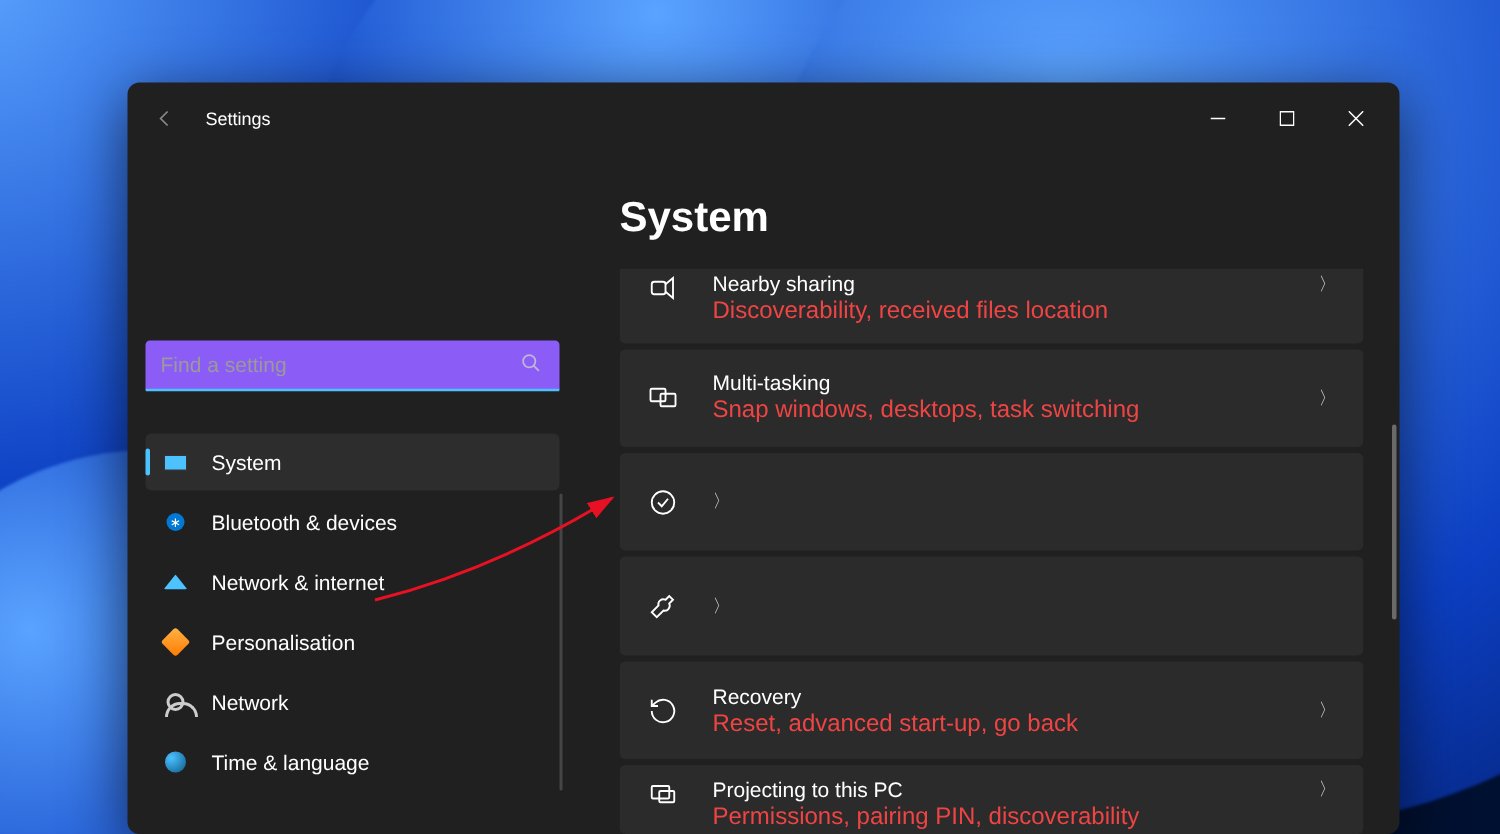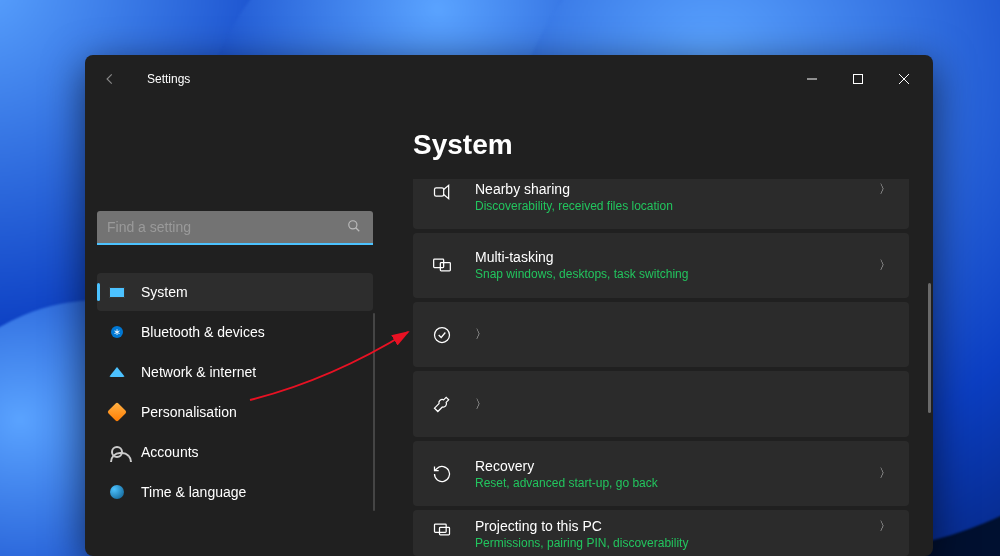--- a/index.html
+++ b/index.html
@@ -21,33 +21,33 @@
 
   .window {
     position: absolute; left: 85px; top: 55px; width: 848px; height: 501px;
     background: #202020; border-radius: 8px; box-shadow: 0 10px 40px rgba(0,0,0,0.6);
     display: flex; flex-direction: column; color: #fff;
   }
   .titlebar {
     height: 48px; display: flex; align-items: center; justify-content: space-between;
     padding: 0 6px 0 16px;
   }
-  .titlebar-left { display:flex; align-items:center; gap:28px; }
+  .titlebar-left { display:flex; align-items:center; gap:18px; }
   .back-btn { width:18px; height:18px; display:flex; align-items:center; justify-content:center; opacity:0.6; cursor:pointer; }
   .app-title { font-size: 12px; color:#fff; }
   .win-controls { display:flex; }
   .win-btn { width:46px; height:32px; display:flex; align-items:center; justify-content:center; cursor:pointer; }
 
   .body { flex:1; display:flex; overflow:hidden; }
 
   .sidebar { width: 300px; padding: 0 12px 0 12px; display:flex; flex-direction:column; overflow:hidden;}
   .spacer-top { height:108px; }
   .search-wrap {
-    margin-top:0; margin-bottom:28px; position:relative;
-    border-bottom: 2px solid #4cc2ff; background:#737373; border-radius:3px 3px 0 0;
+    margin-top:16px; margin-bottom:28px; position:relative;
+    border-bottom: 2px solid #4cc2ff; background:#8b5cf6; border-radius:3px 3px 0 0;
     height:34px; display:flex; align-items:center; padding:0 10px;
   }
   .search-input {
     flex:1; background:transparent; border:none; outline:none; color:#fff;
     font-size:14px; 
   }
   .search-input::placeholder { color:#9a9a9a; }
   .search-icon { width:16px; height:16px; opacity:0.8; }
 
   .nav { display:flex; flex-direction:column; gap:2px; position:relative; }
@@ -79,21 +79,21 @@
   .card {
     background:#2b2b2b; border-radius:4px; height:66px;
     display:flex; align-items:center; padding:0 18px; gap:22px; cursor:pointer;
     position:relative;
   }
   .card.first { height:50px; border-radius:0 0 4px 4px; align-items:flex-start; padding-top:2px;}
   .card.last { height:46px; align-items:flex-start; padding-top:8px;}
   .card-icon { width:22px; height:22px; display:flex; align-items:center; justify-content:center; color:#fff; flex-shrink:0;}
   .card-text { flex:1; display:flex; flex-direction:column; gap:2px; }
   .card-title { font-size:14px; color:#fff; }
-  .card-sub { font-size:12px; color:#22c55e; }
+  .card-sub { font-size:16px; color:#ef4444; }
   .chev { color:#ccc; font-size:12px;}
 
   .main-scroll { position:absolute; right:2px; top:180px; width:3px; height:130px; background:#6a6a6a; border-radius:2px;}
 
   .arrow-annot {
     position:absolute; pointer-events:none; z-index:50;
     left:240px; top:320px; width:180px; height:90px;
   }
 </style>
 </head>
@@ -171,21 +171,21 @@
         <div class="nav-item">
           <span class="nav-icon">
               <span class="ic-pers"></span>
             </span>
           <span>Personalisation</span>
         </div>
         <div class="nav-item">
           <span class="nav-icon">
               <span class="ic-acc"></span>
             </span>
-          <span>Accounts</span>
+          <span>Network</span>
         </div>
         <div class="nav-item">
           <span class="nav-icon">
               <span class="ic-time"></span>
             </span>
           <span>Time &amp; language</span>
         </div>
         <div class="scroll-track"></div>
       </div>
     </div>

